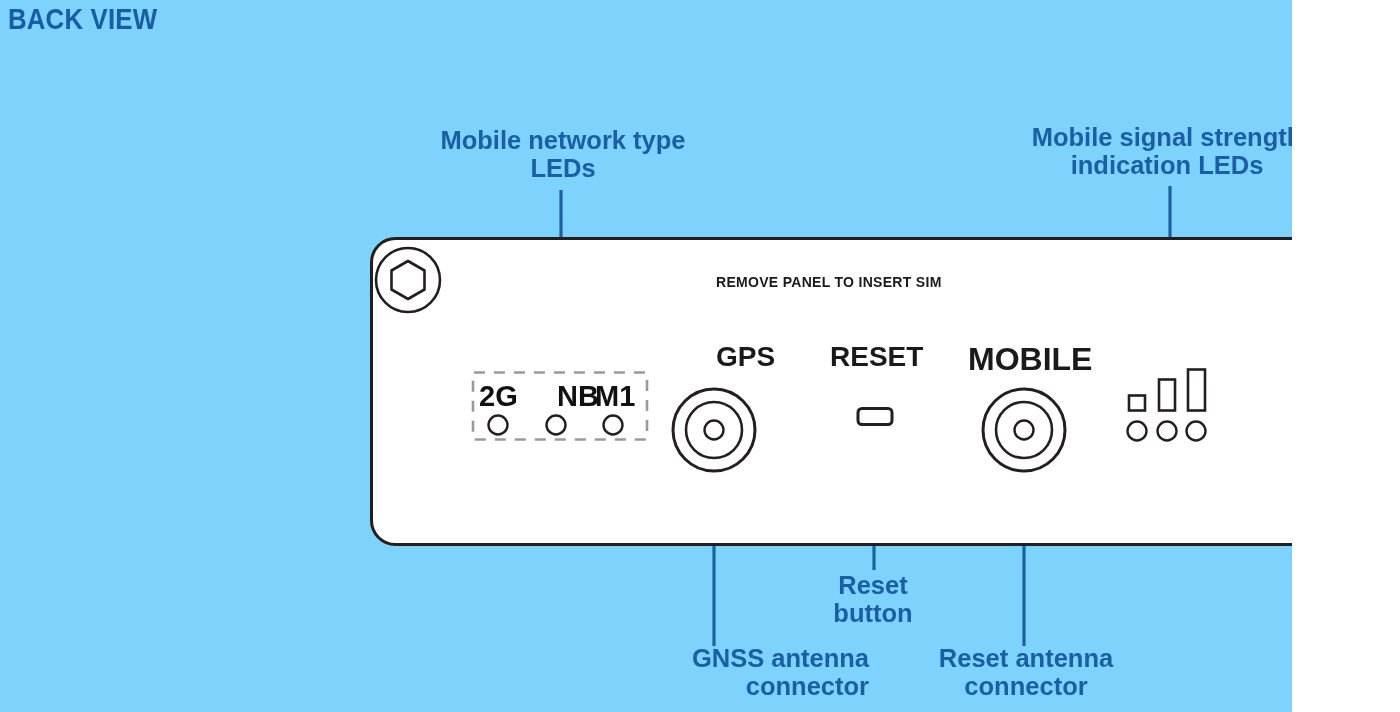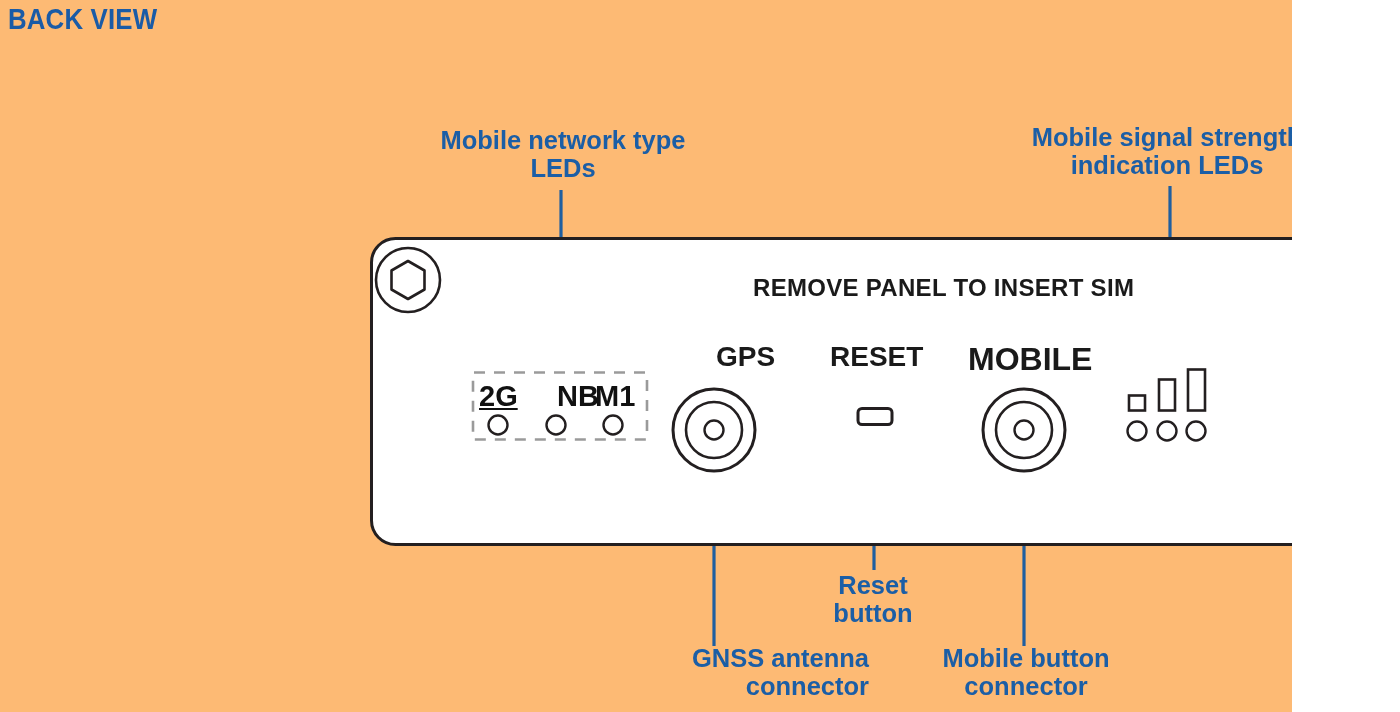--- a/index.html
+++ b/index.html
@@ -9,21 +9,21 @@
     background: #ffffff;
   }
   body {
     font-family: "Liberation Sans", sans-serif;
     -webkit-font-smoothing: antialiased;
   }
   #stage {
     position: relative;
     width: 1292px;
     height: 712px;
-    background: #fdba74;
+    background: #7dd3fc;
     overflow: hidden;
   }
   #svg-layer {
     position: absolute;
     left: 0;
     top: 0;
     width: 1400px;
     height: 712px;
   }
   .view-title {
@@ -58,37 +58,36 @@
   .panel-text {
     position: absolute;
     color: #1a1a1a;
     font-family: "Liberation Sans", sans-serif;
     font-weight: bold;
     white-space: nowrap;
   }
   .panel-text.sim-note {
     left: 716px;
     top: 274px;
-    font-size: 24px;
+    font-size: 14px;
     letter-spacing: 0.3px;
-    margin-left: 37px;
   }
   .panel-text.lbl-gps    { left: 684px; top: 341px; font-size: 28px; margin-left: 32px; }
   .panel-text.lbl-reset  { left: 830px; top: 341px; font-size: 28px; }
   .panel-text.lbl-mobile { left: 968px; top: 341px; font-size: 32px; }
 
   .led-text {
     position: absolute;
     color: #111111;
     font-family: "Liberation Sans", sans-serif;
     font-weight: bold;
     font-size: 29px;
     white-space: nowrap;
   }
-  .led-text.t-2g { left: 479px; top: 380px; text-decoration: underline; }
+  .led-text.t-2g { left: 479px; top: 380px; }
   .led-text.t-nb { left: 537px; top: 380px; margin-left: 20px; }
   .led-text.t-m1 { left: 595px; top: 380px; }
 </style>
 </head>
 <body>
 
 <div id="stage">
 
   <div class="view-title">BACK VIEW</div>
 
@@ -150,21 +149,21 @@
 
   <div class="callout c-network">Mobile network type
 LEDs</div>
 
   <div class="callout c-reset">Reset
 button</div>
 
   <div class="callout c-gnss">GNSS  antenna
 connector</div>
 
-  <div class="callout c-mobile">Mobile button
+  <div class="callout c-mobile">Reset antenna
 connector</div>
 
   <div class="panel-text sim-note">REMOVE PANEL TO INSERT SIM</div>
 
   <div class="panel-text lbl-gps">GPS</div>
 
   <div class="panel-text lbl-reset">RESET</div>
 
   <div class="panel-text lbl-mobile">MOBILE</div>
 

